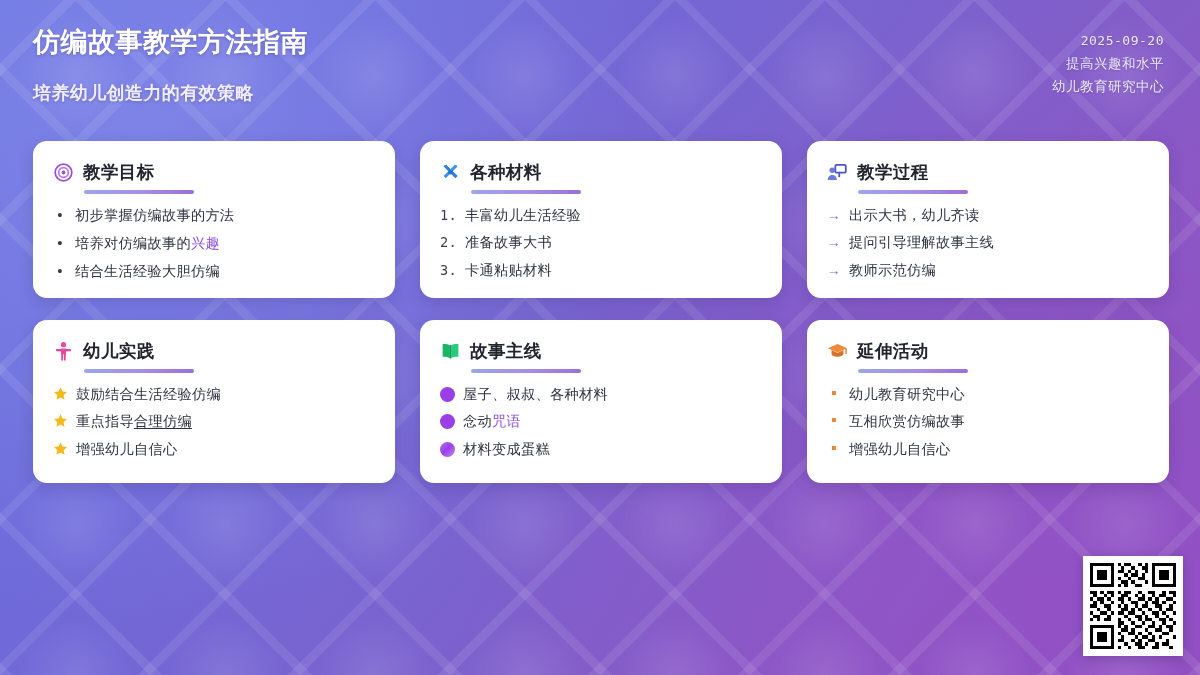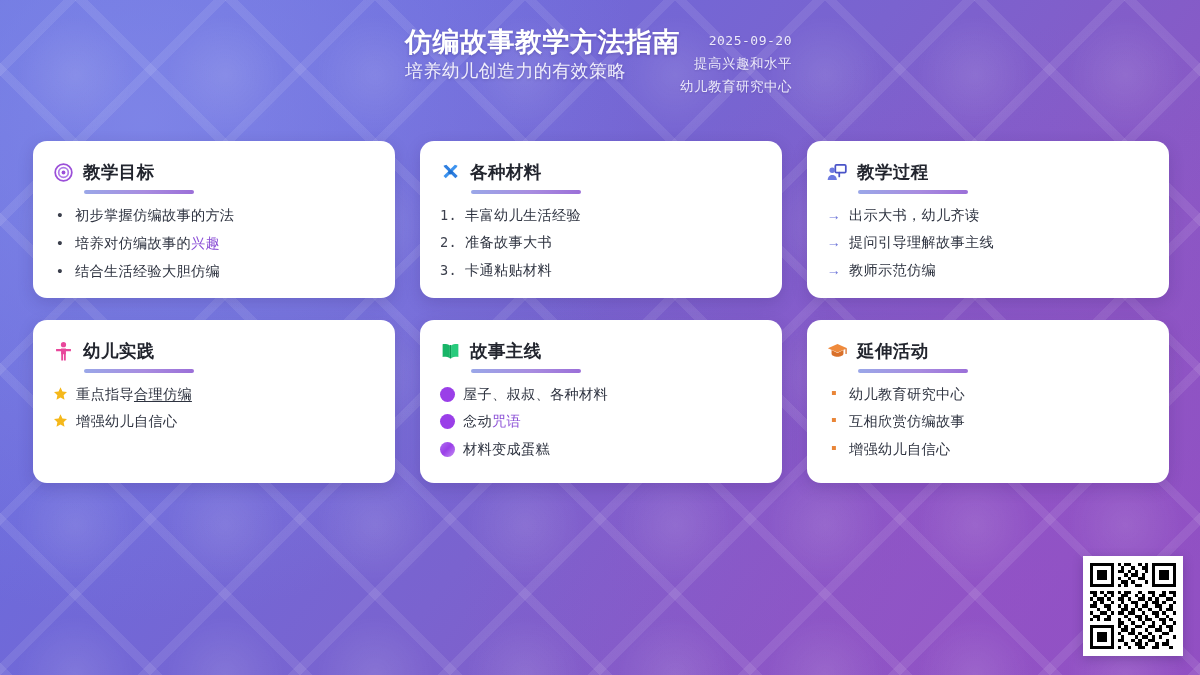--- a/index.html
+++ b/index.html
@@ -27,31 +27,31 @@
   #bg-glow{
     position:absolute; inset:0;
     background-image:
       radial-gradient(circle at 50% 50%, rgba(255,255,255,.10) 0%, rgba(255,255,255,0) 55%);
     background-size:150px 150px;
   }
 
   
   .header{
     position:absolute; left:0; top:0; width:1200px; height:125px;
-    display:flex; align-items:flex-start; justify-content:center;
+    display:flex; align-items:flex-start; justify-content:space-between;
     padding:26px 36px 0 33px;
   }
   .h-left{ display:flex; flex-direction:column; }
   .h-title{
     font-size:27px; font-weight:700; color:#ffffff; letter-spacing:.5px;
     line-height:1.25; text-shadow:0 1px 3px rgba(40,30,90,.28);
   }
   .h-sub{
-    font-size:18px; font-weight:400; color:#f0eefc; letter-spacing:.4px;
-    line-height:1.3; margin-top:0;
+    font-size:18px; font-weight:700; color:#f0eefc; letter-spacing:.4px;
+    line-height:1.3; margin-top:22px;
     text-shadow:0 1px 3px rgba(40,30,90,.25);
   }
   .h-right{ display:flex; flex-direction:column; align-items:flex-end; gap:5px; padding-top:6px; }
   .h-right div{
     font-size:13.5px; color:#ece9fb; letter-spacing:.5px; line-height:1.35;
     text-shadow:0 1px 2px rgba(40,30,90,.22);
   }
   .h-date{ font-family:"DejaVu Sans Mono","Liberation Mono",monospace; font-size:13px !important; }
 
   
@@ -207,20 +207,26 @@
         <svg viewBox="0 0 24 24" class="card-icon">
           <circle cx="12" cy="4.2" r="3" fill="#e8479b"></circle>
           <path d="M3.5 9 h17 v2.6 h-17 z" fill="#e8479b"></path>
           <path d="M9.2 8.5 h5.6 v6.6 h-5.6 z" fill="#e8479b"></path>
           <path d="M9.4 14.6 h2.1 v7.6 h-2.1 z M12.5 14.6 h2.1 v7.6 h-2.1 z" fill="#e8479b"></path>
         </svg>
         <span class="card-title">幼儿实践</span>
       </div>
       <div class="title-bar"></div>
       <div class="items">
+        <div class="item">
+          <svg viewBox="0 0 24 24" class="mk mk-star">
+            <path d="M12 1.8 L15.1 8.6 L22.4 9.5 L17 14.6 L18.4 22 L12 18.4 L5.6 22 L7 14.6 L1.6 9.5 L8.9 8.6 Z" fill="#f5b81b"></path>
+          </svg>
+          <span class="txt"><span>鼓励结合生活经验仿编</span></span>
+        </div>
         <div class="item">
           <svg viewBox="0 0 24 24" class="mk mk-star">
             <path d="M12 1.8 L15.1 8.6 L22.4 9.5 L17 14.6 L18.4 22 L12 18.4 L5.6 22 L7 14.6 L1.6 9.5 L8.9 8.6 Z" fill="#f5b81b"></path>
           </svg>
           <span class="txt"><span>重点指导</span><span class="ul">合理仿编</span></span>
         </div>
         <div class="item">
           <svg viewBox="0 0 24 24" class="mk mk-star">
             <path d="M12 1.8 L15.1 8.6 L22.4 9.5 L17 14.6 L18.4 22 L12 18.4 L5.6 22 L7 14.6 L1.6 9.5 L8.9 8.6 Z" fill="#f5b81b"></path>
           </svg>

